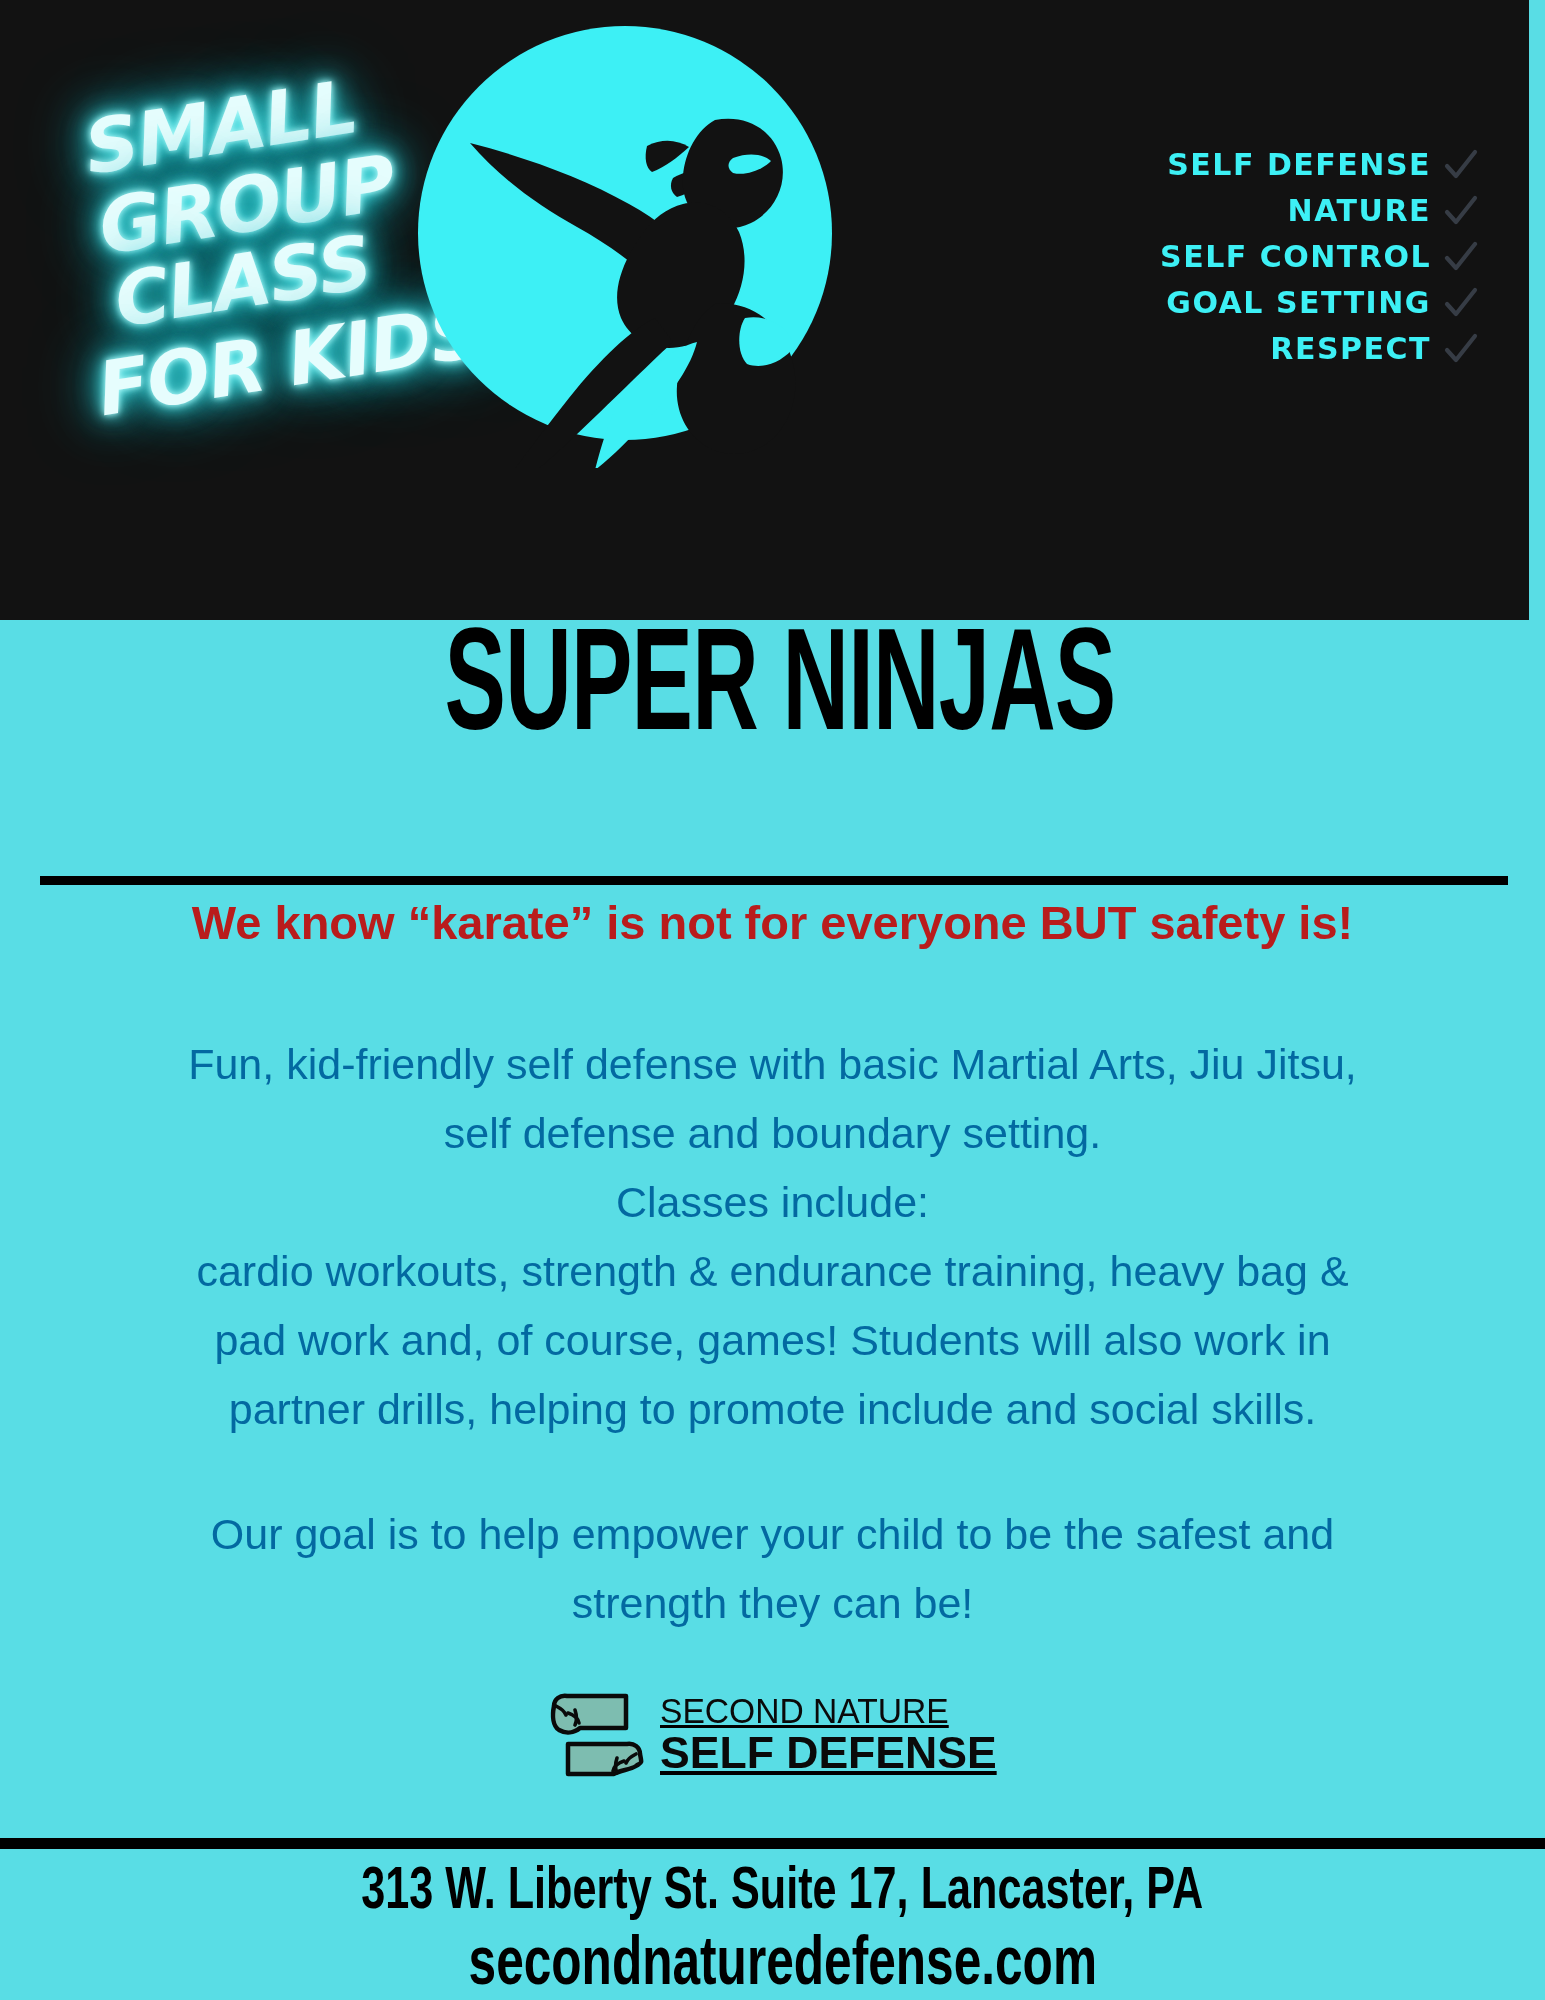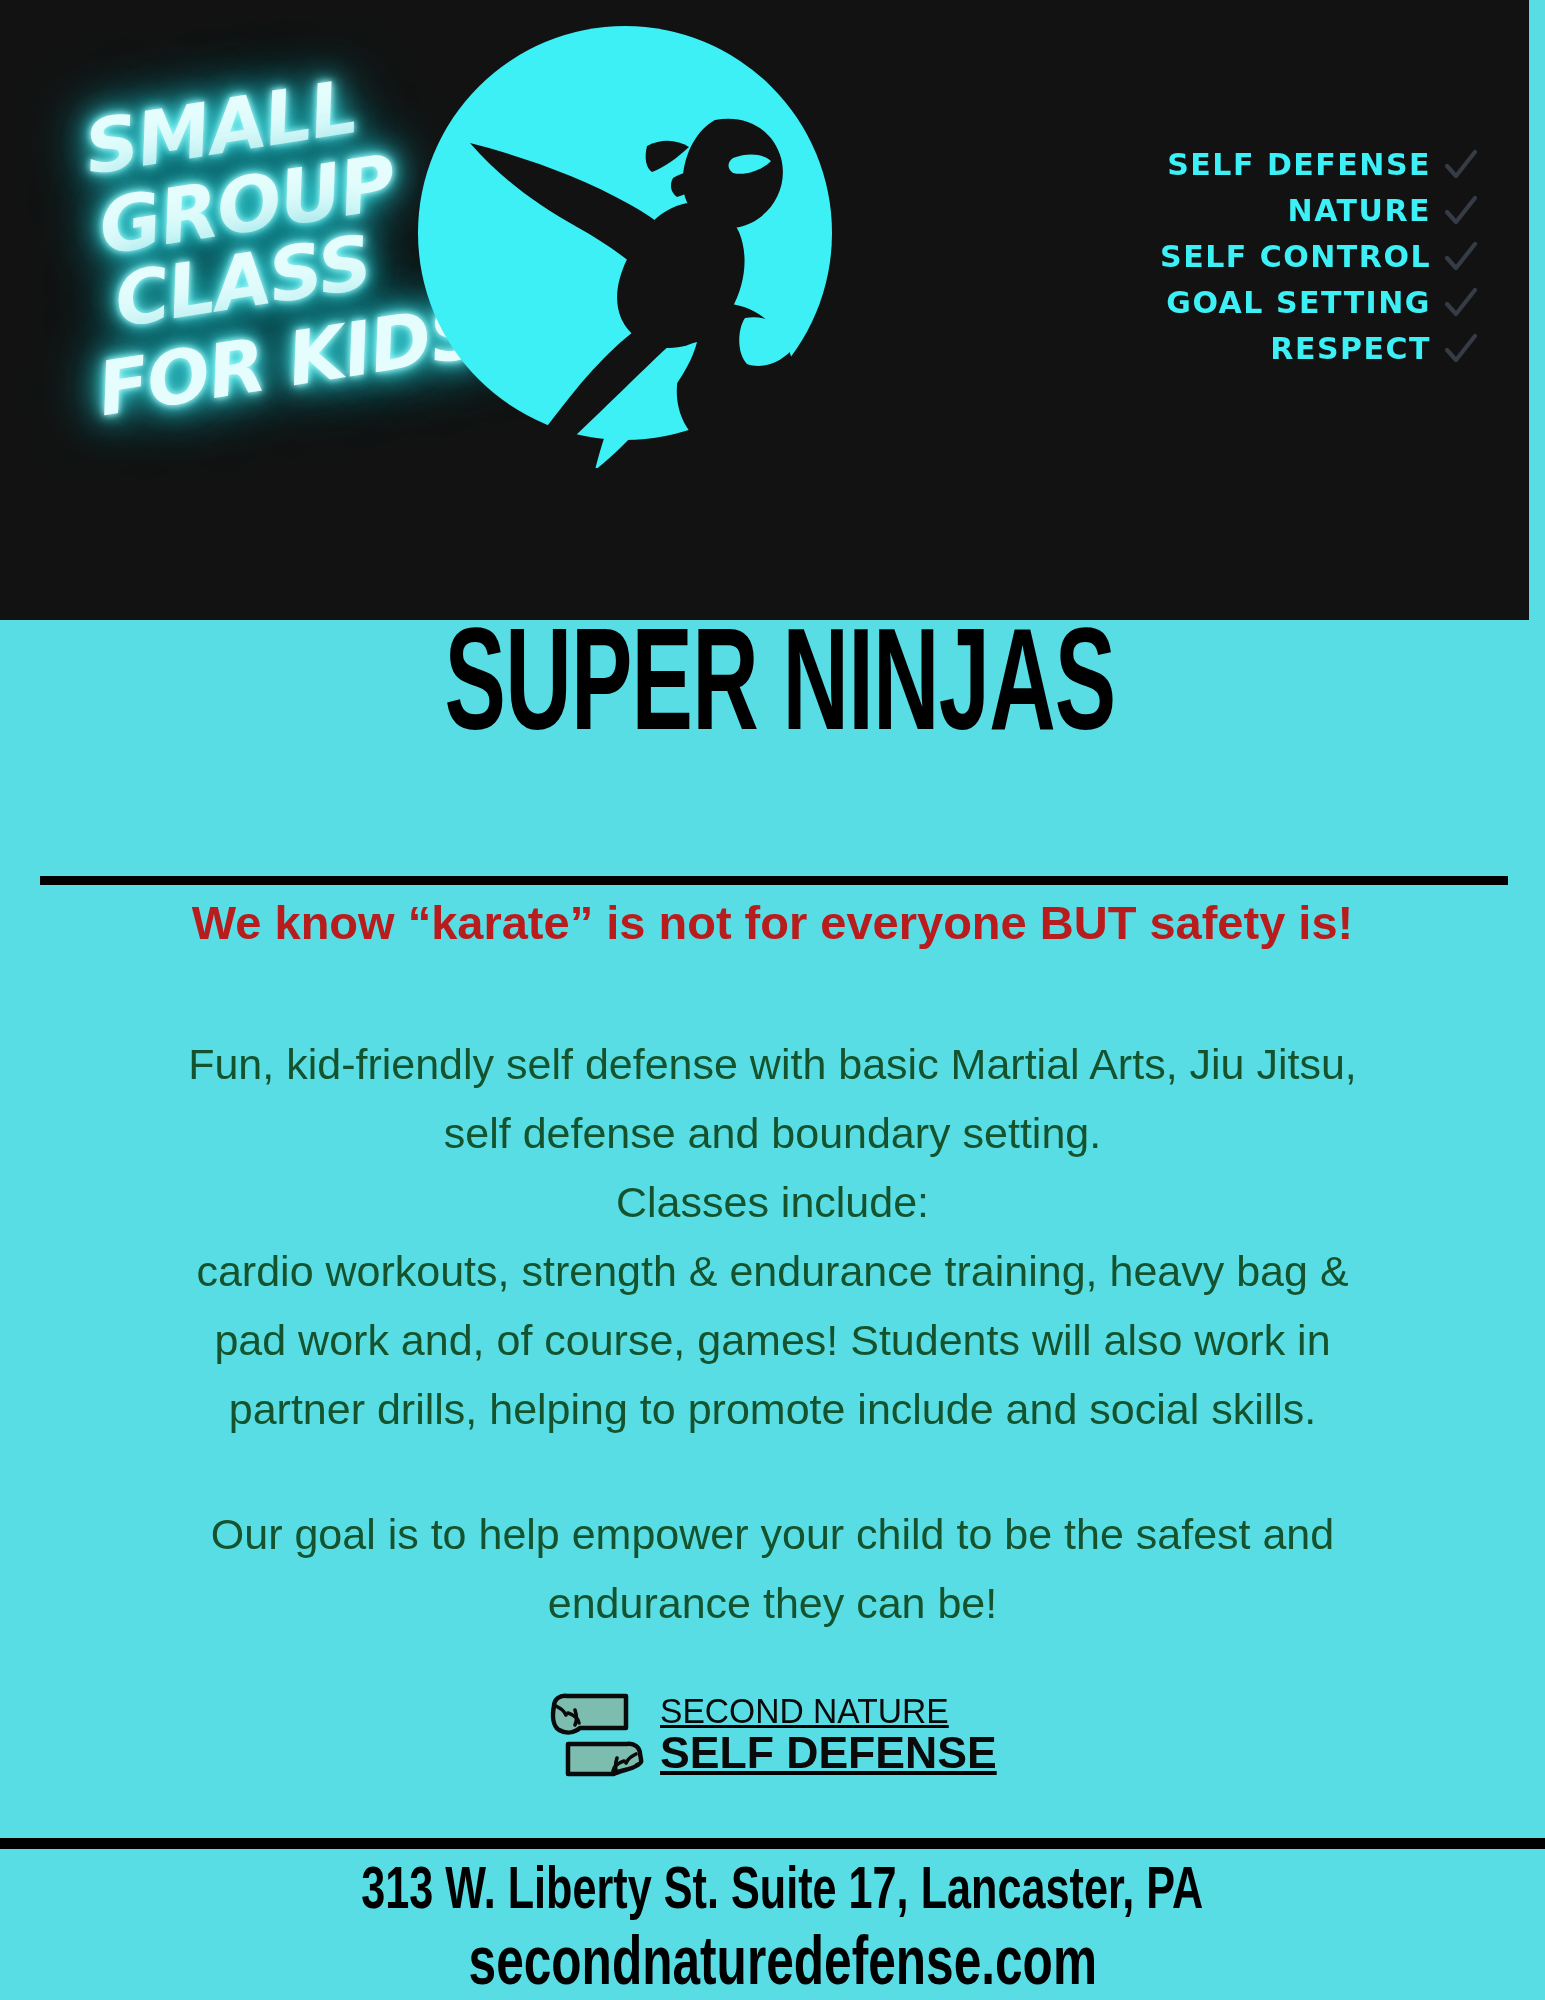--- a/index.html
+++ b/index.html
@@ -152,21 +152,21 @@
     white-space: nowrap;
   }
 
   
   .body-copy {
     position: absolute;
     left: 70px;
     top: 1030px;
     width: 1405px;
     text-align: center;
-    color: #14532d;
+    color: #0369a1;
     font-family: "Liberation Sans", sans-serif;
     font-size: 43px;
     line-height: 69px;
   }
   .body-copy p { margin: 0; }
   .body-gap { height: 56px; }
 
   
   .logo-wrap {
     position: absolute;
@@ -358,21 +358,21 @@
 
   <div class="body-copy">
     <p>Fun, kid-friendly self defense with basic Martial Arts, Jiu Jitsu,</p>
     <p>self defense and boundary setting.</p>
     <p>Classes include:</p>
     <p>cardio workouts, strength &amp; endurance training, heavy bag &amp;</p>
     <p>pad work and, of course, games! Students will also work in</p>
     <p>partner drills, helping to promote include and social skills.</p>
     <div class="body-gap"></div>
     <p>Our goal is to help empower your child to be the safest and</p>
-    <p>endurance they can be!</p>
+    <p>strength they can be!</p>
   </div>
 
   <div class="logo-wrap">
     <div class="logo-inner">
       <span>
         <svg width="108" height="92" viewBox="0 0 108 92" xmlns="http://www.w3.org/2000/svg">
           <g stroke="#0a0a0a" stroke-width="4.5" stroke-linejoin="round" stroke-linecap="round" fill="#7DBDB0">
 
             <path d="M10 20 C10 13 16 9 23 10 L82 10 L82 42 L36 42
                      C30 47 22 48 15 44 C9 40 8 30 10 20 Z"></path>

